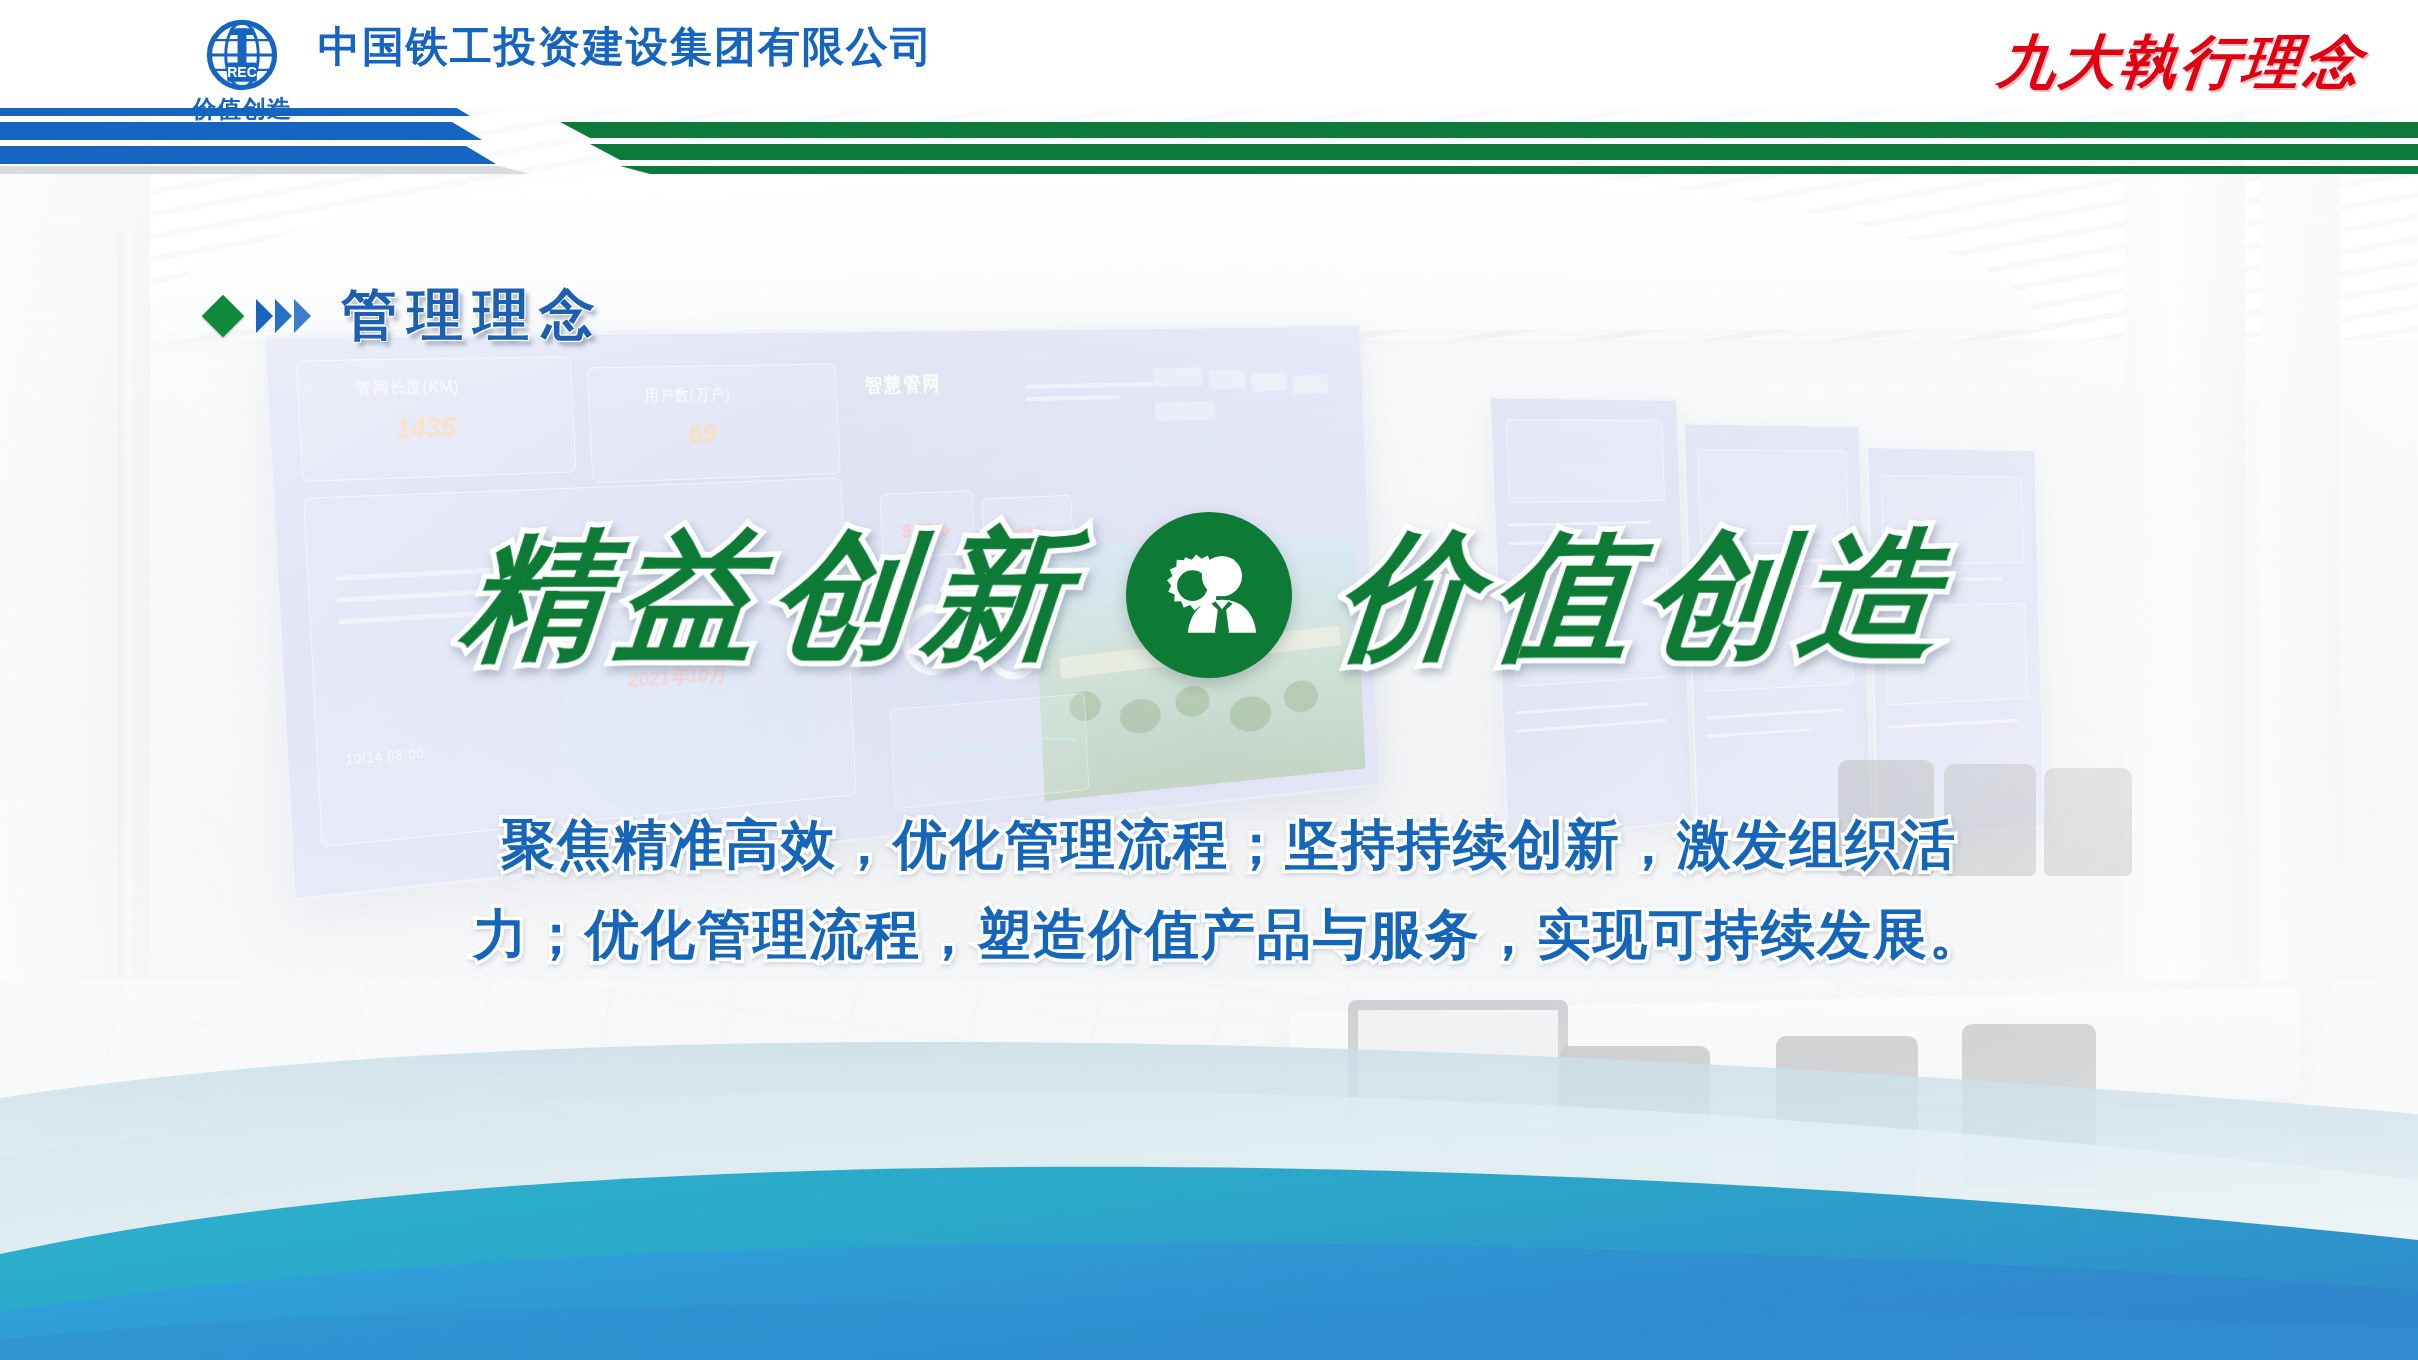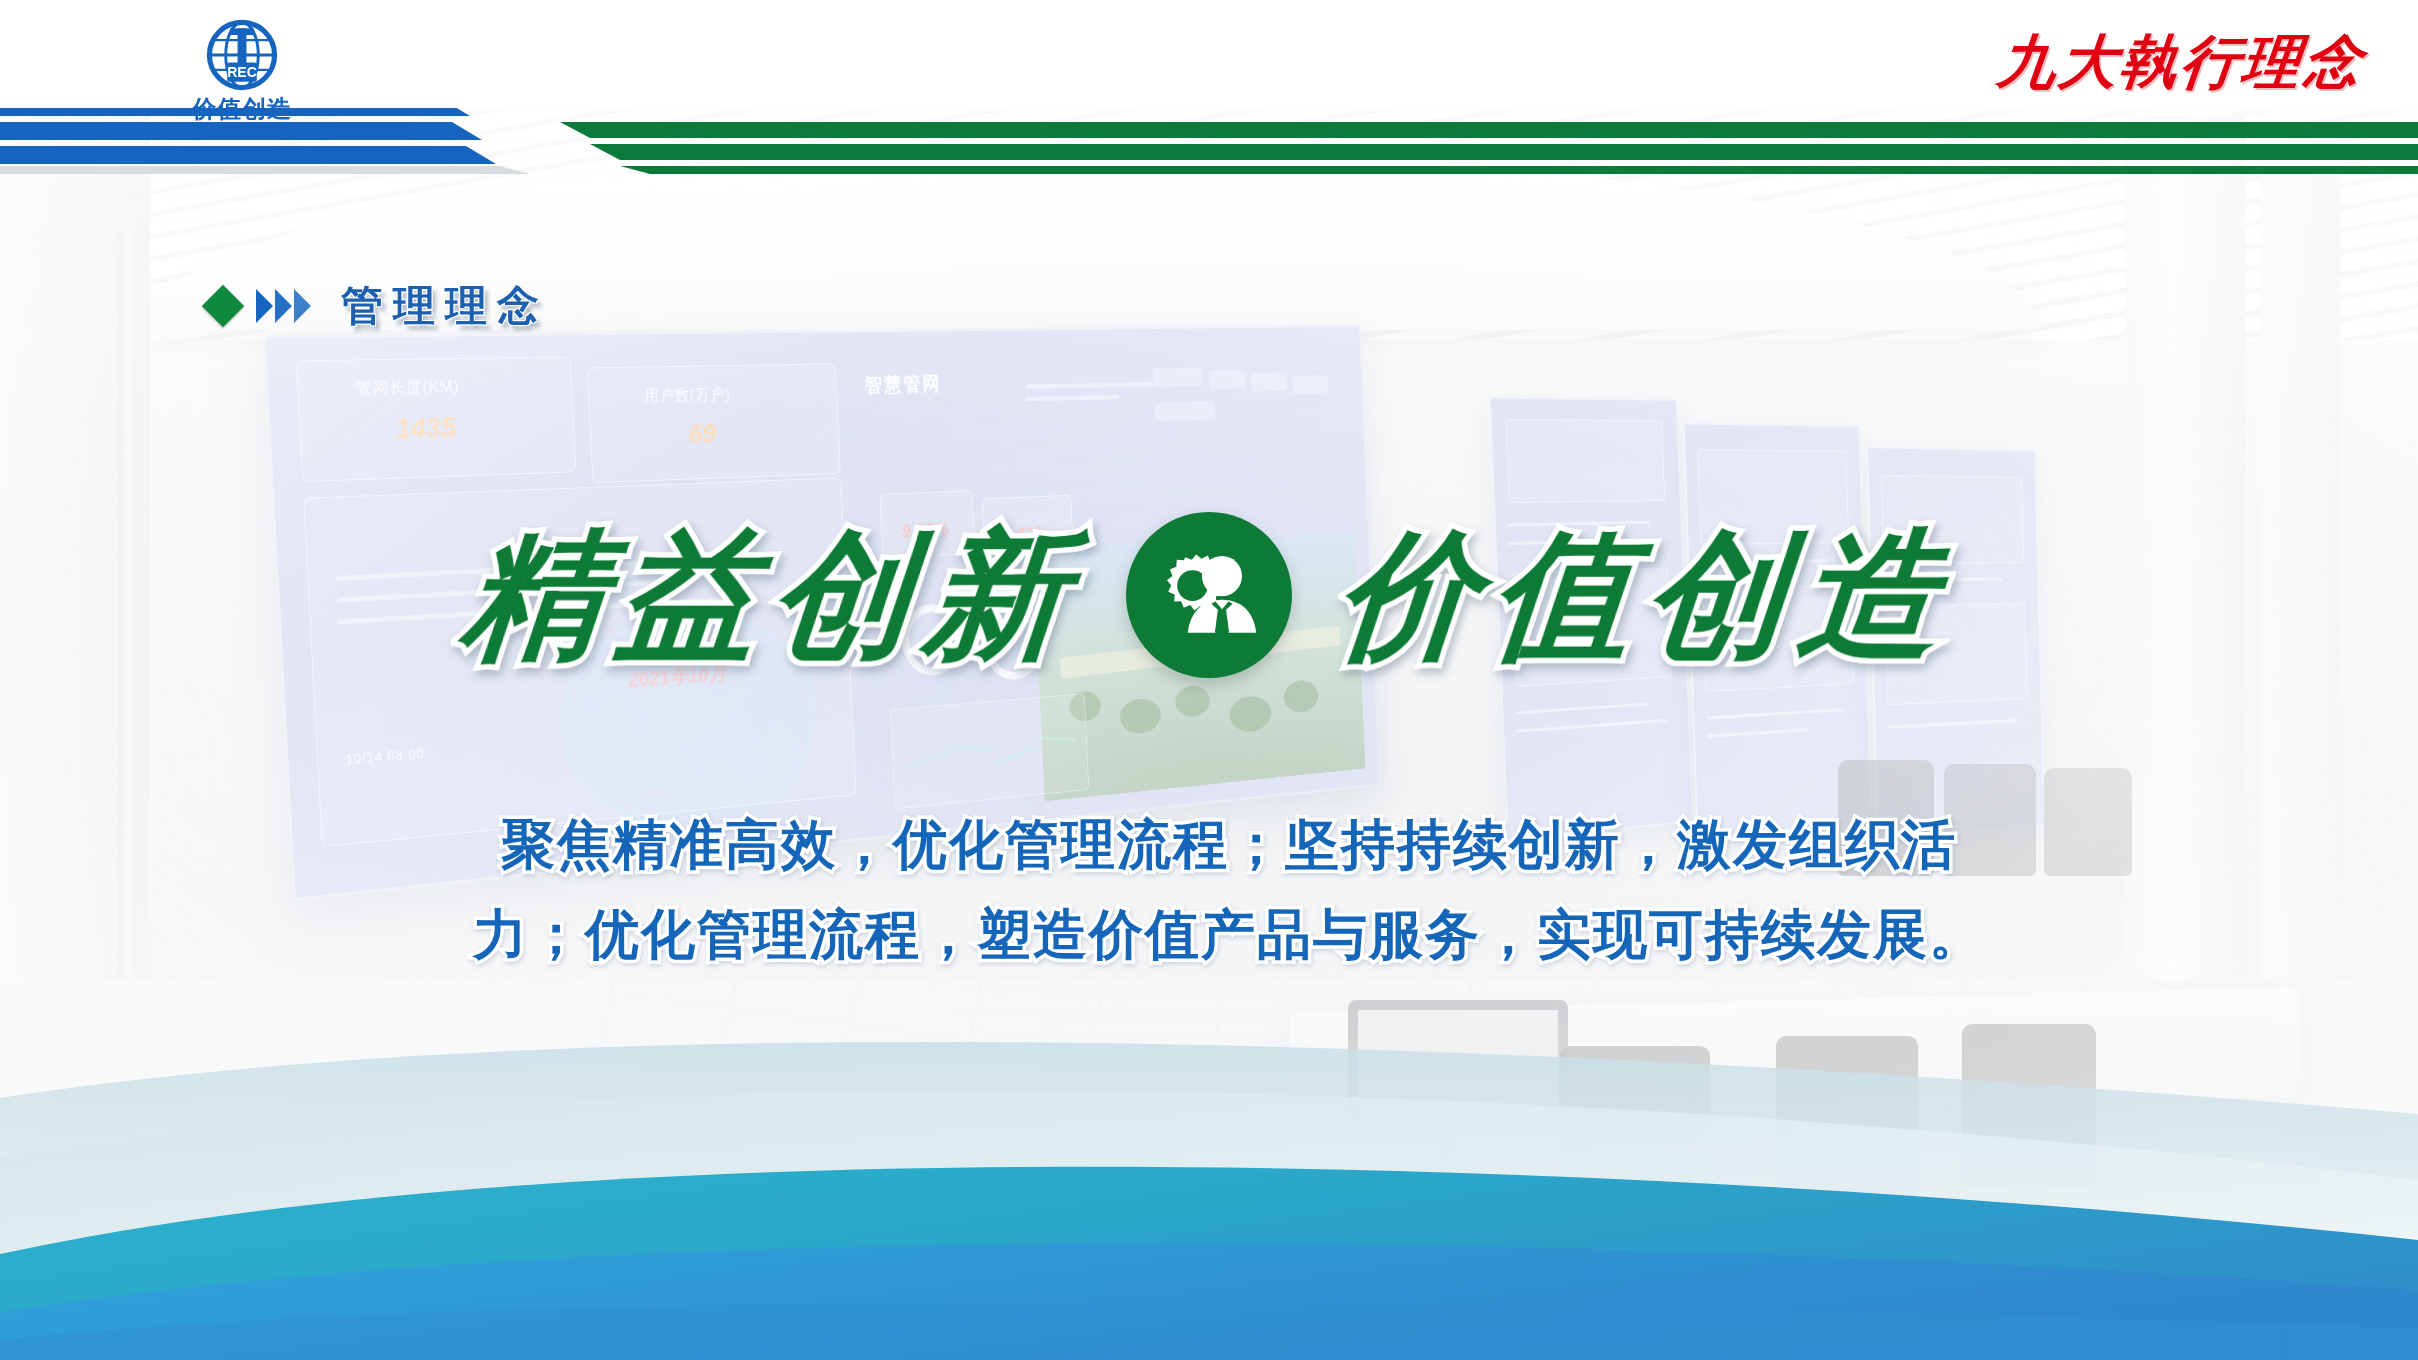--- a/index.html
+++ b/index.html
@@ -238,21 +238,21 @@
     box-shadow:1px 1px 2px rgba(0,0,0,.25);
   }
   .chevrons{display:flex;align-items:center;gap:2px;margin-left:2px;}
   .chev{
     width:0;height:0;border-top:17px solid transparent;border-bottom:17px solid transparent;
     border-left:17px solid #1565c0;
   }
   .chev.c2{opacity:.92;}
   .chev.c3{opacity:.84;}
   .st-text{
-    font-size:42px;font-weight:bold;color:#1d5fb0;letter-spacing:10px;
+    font-size:56px;font-weight:bold;color:#1d5fb0;letter-spacing:10px;
     margin-left:14px;white-space:nowrap;
     font-family:"DejaVu Sans",sans-serif;
     text-shadow:
       -1px -1px 0 #ffffff, 1px -1px 0 #ffffff, -1px 1px 0 #ffffff, 1px 1px 0 #ffffff,
       4px 5px 4px rgba(70,90,120,.45);
   }
 
   
   .hero{
     position:absolute;left:0;top:470px;width:100%;height:250px;z-index:30;
@@ -429,20 +429,21 @@
           <line x1="12" y1="30" x2="88" y2="30" stroke="#1565c0" stroke-width="3"></line>
           <line x1="12" y1="70" x2="88" y2="70" stroke="#1565c0" stroke-width="3"></line>
           <rect x="44" y="14" width="12" height="52" fill="#1565c0"></rect>
           <rect x="34" y="14" width="32" height="9" fill="#1565c0"></rect>
           <rect x="30" y="60" width="40" height="26" rx="3" fill="#1565c0"></rect>
           <text x="50" y="80" font-size="19" font-weight="bold" fill="#ffffff" text-anchor="middle" font-family="Liberation Sans, sans-serif">REC</text>
         </svg>
         <div class="logo-cn">价值创造</div>
       </div>
       <div class="logo-text">
+        <div class="logo-cn-name">中国铁工投资建设集团有限公司</div>
       </div>
     </div>
 
     <div class="header-right">
       <div class="hr-red">九大執行理念</div>
     </div>
   </div>
 
   <div class="section-title">
     <div class="diamond"></div>

